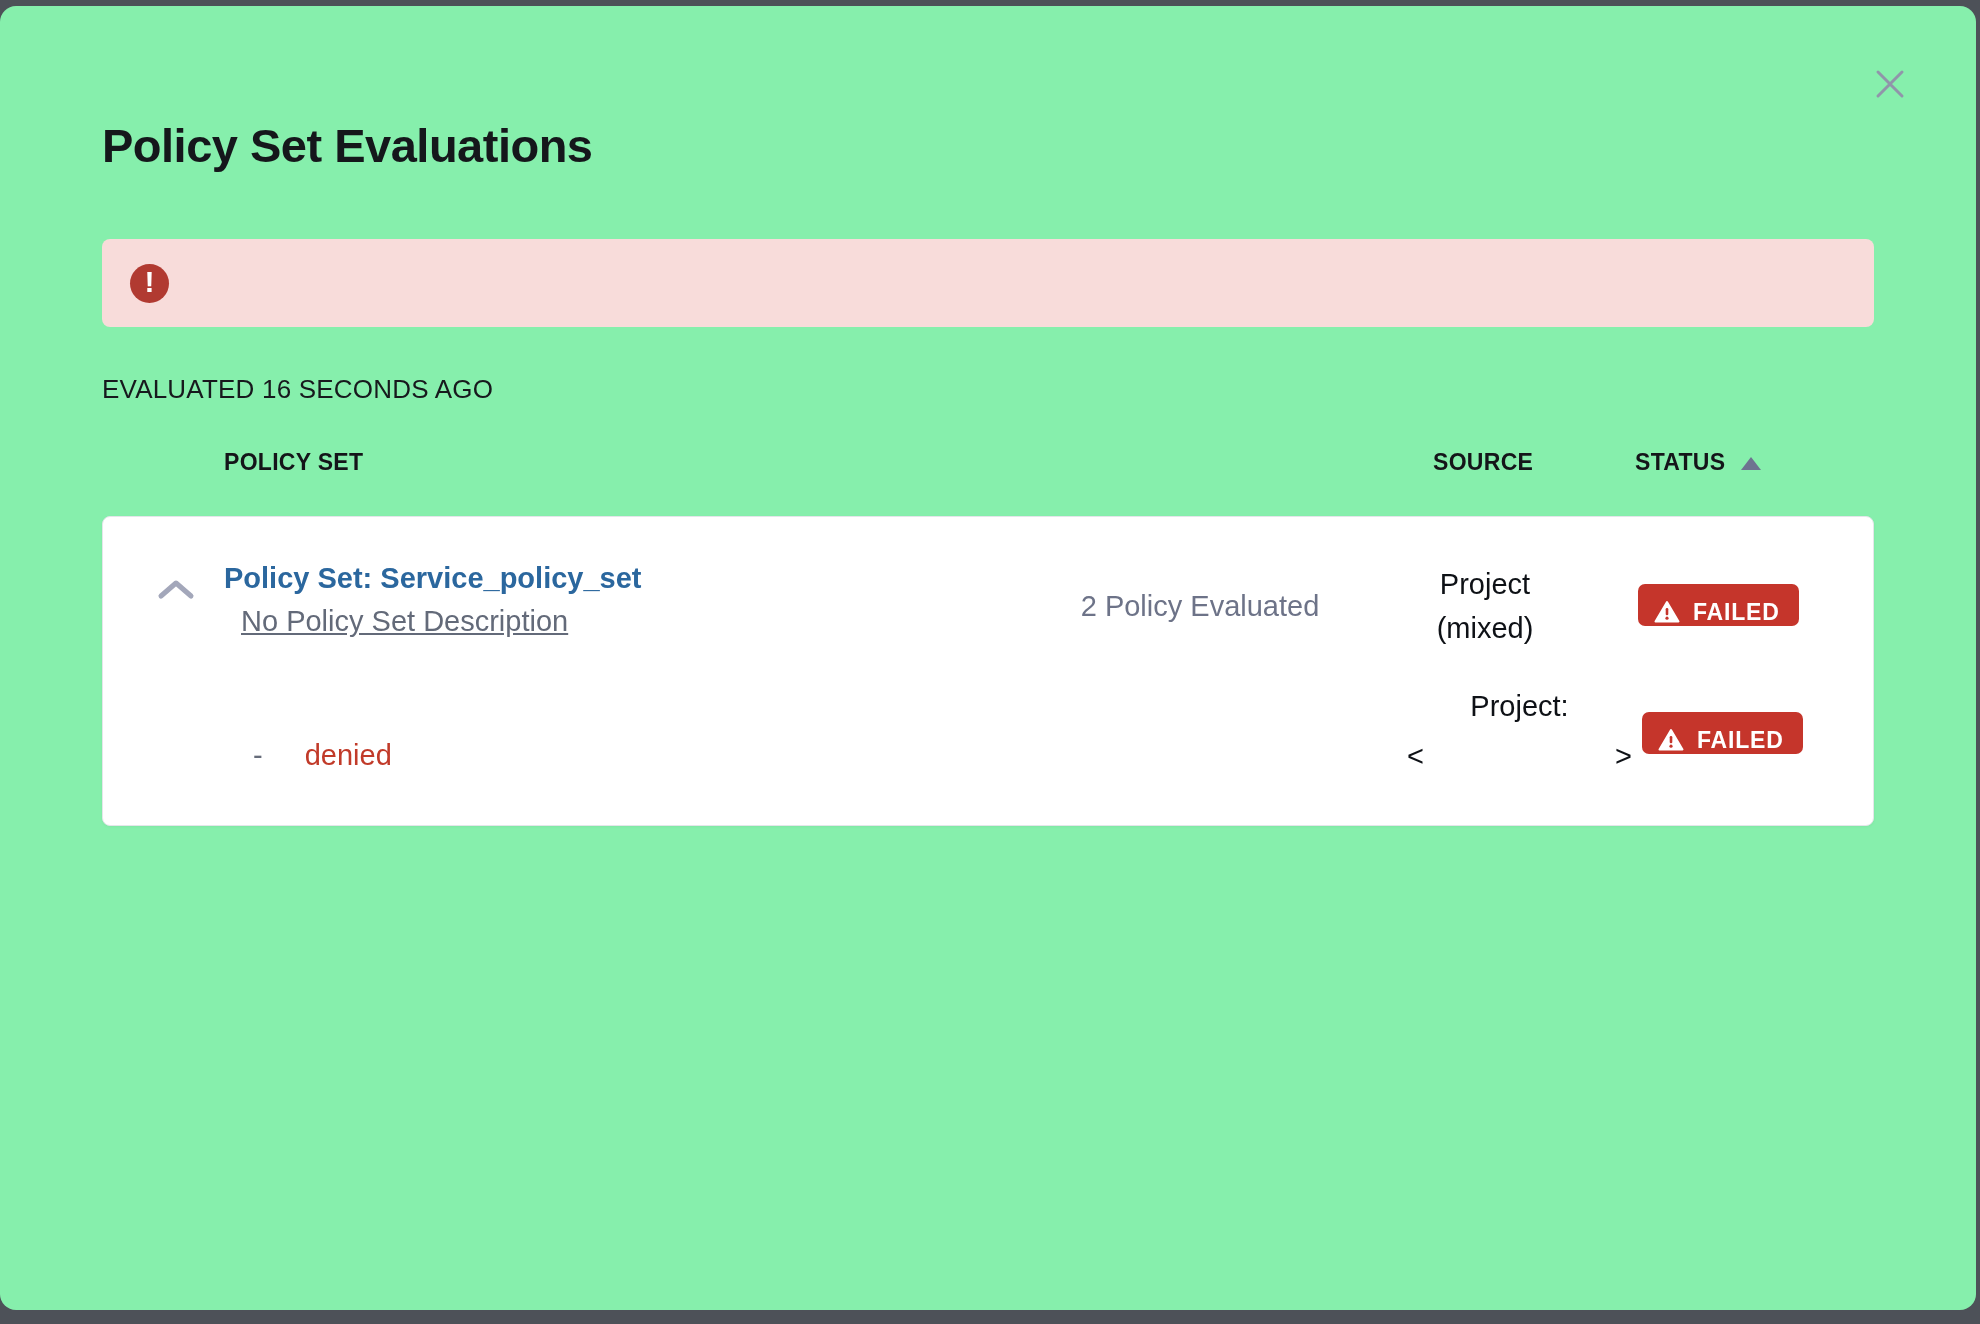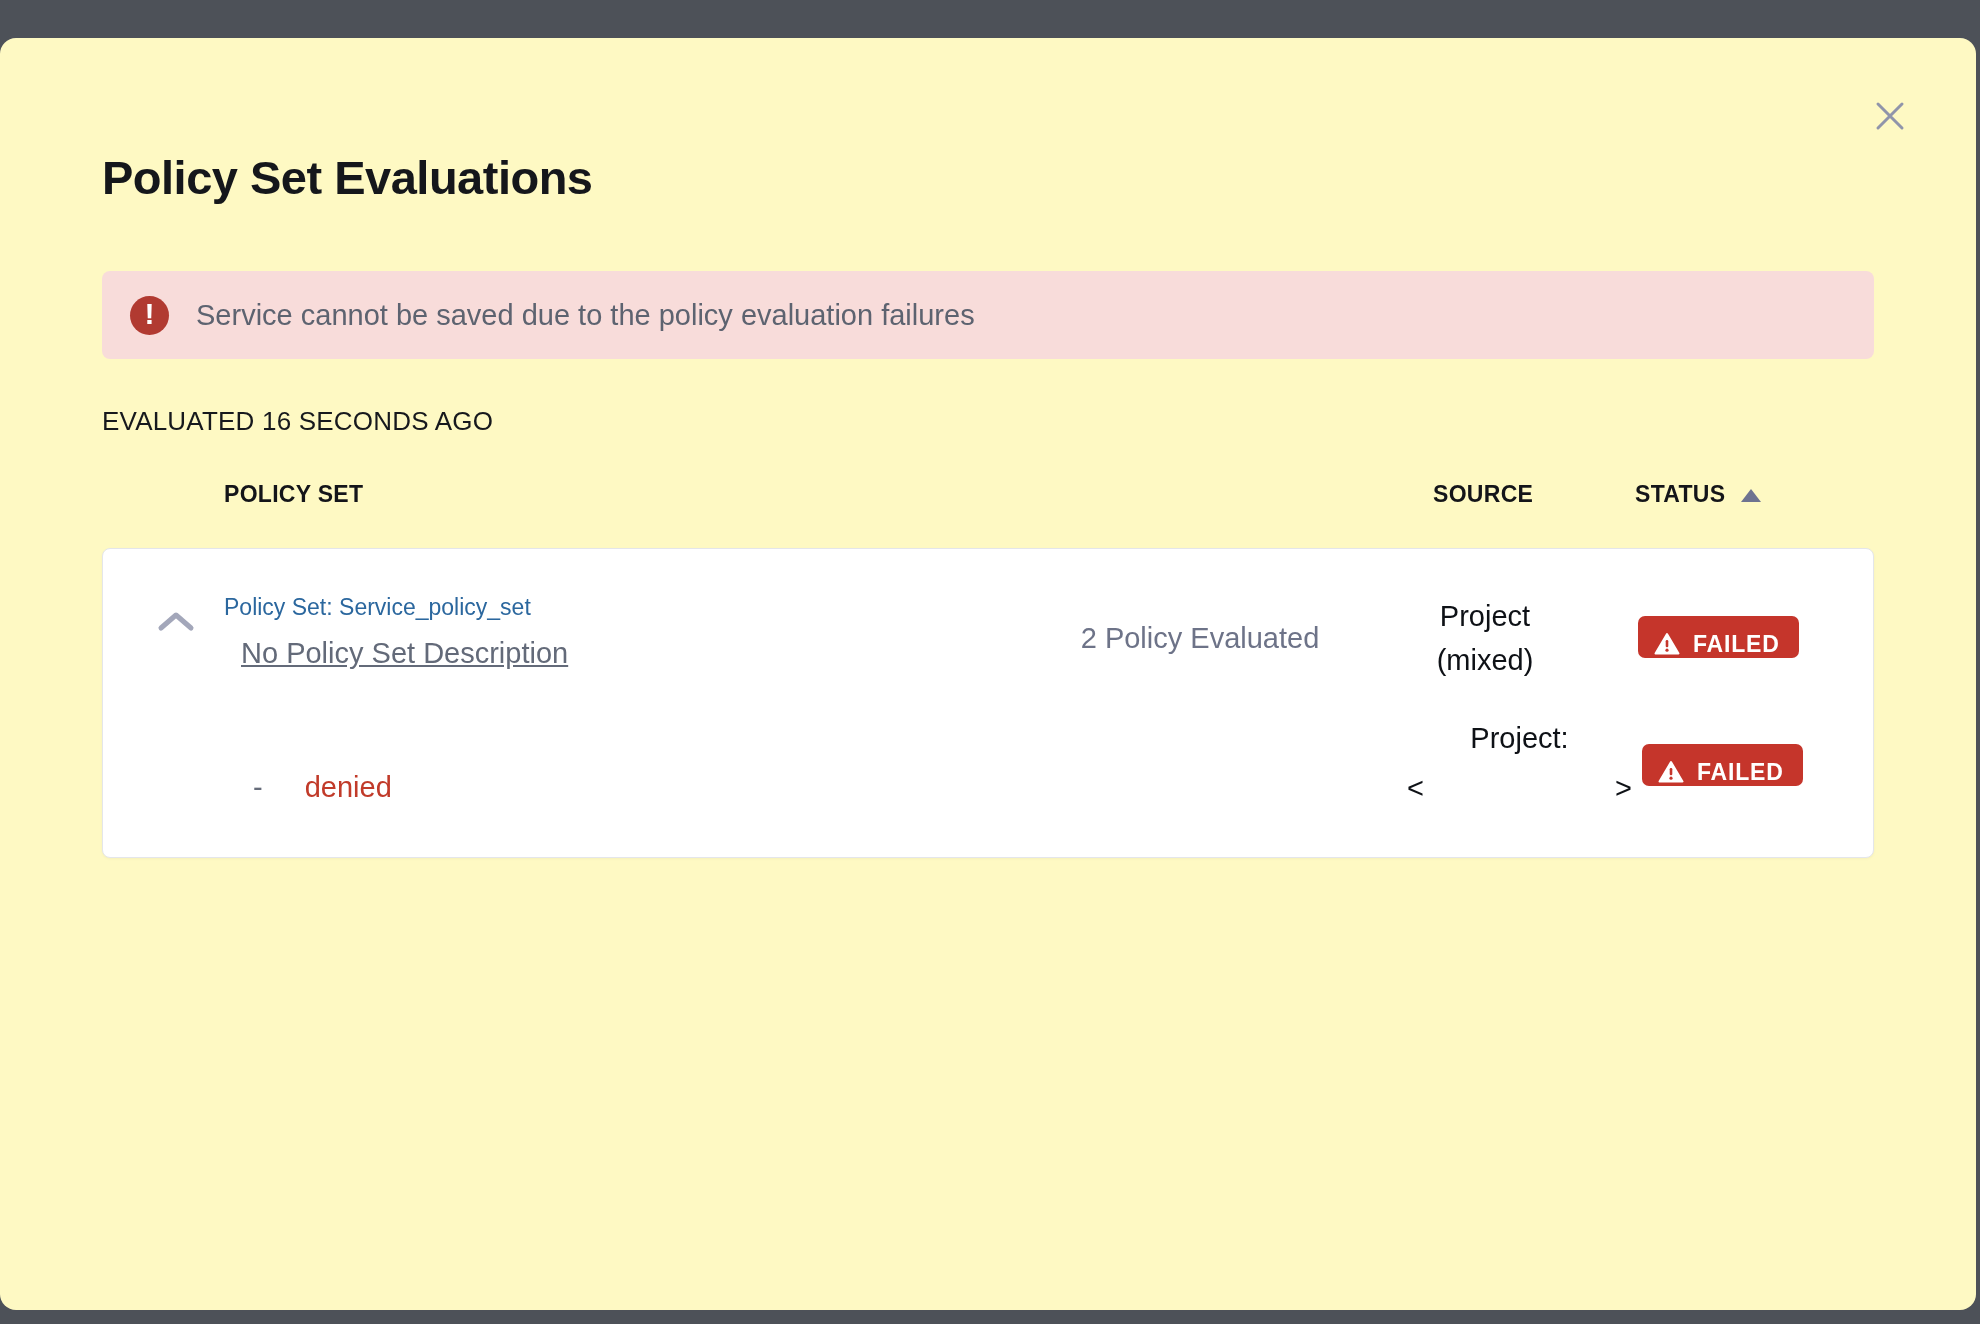--- a/index.html
+++ b/index.html
@@ -6,23 +6,22 @@
   html, body { width: 1980px; height: 1324px; }
   body {
     background: #4d5158;
     font-family: "Liberation Sans", "DejaVu Sans", sans-serif;
     position: relative;
     overflow: hidden;
   }
   .modal {
     position: absolute;
     left: 0; top: 6px; right: 4px; bottom: 14px;
-    background: #fef9c3;
+    background: #86efac;
     border-radius: 16px;
-    margin-top: 32px;
   }
   .close-btn {
     position: absolute;
     left: 1868px; top: 56px;
     width: 44px; height: 44px;
     background: transparent;
     border: none;
     cursor: pointer;
     display: flex; align-items: center; justify-content: center;
   }
@@ -98,22 +97,22 @@
   .chevron-btn {
     position: absolute;
     left: 148px; top: 560px;
     width: 56px; height: 48px;
     background: transparent; border: none; cursor: pointer;
     display: flex; align-items: center; justify-content: center;
   }
   .ps-title {
     position: absolute;
     left: 224px; top: 556px;
-    font-size: 23px;
-    font-weight: 400;
+    font-size: 29px;
+    font-weight: 700;
     color: #2b679e;
     text-decoration: none;
     cursor: pointer;
   }
   .ps-desc {
     position: absolute;
     left: 241px; top: 599px;
     font-size: 29px;
     color: #636a79;
     text-decoration: underline;
@@ -193,21 +192,20 @@
       <svg width="38" height="38" viewBox="0 0 38 38">
         <path d="M7 7 L31 31 M31 7 L7 31" stroke="#9095aa" stroke-width="3" fill="none" stroke-linecap="round"></path>
       </svg>
     </span>
   </button>
 
   <h1 class="modal-title">Policy Set Evaluations</h1>
 
   <div class="banner">
     <span class="banner-icon">!</span>
-    <span class="banner-text">Service cannot be saved due to the policy evaluation failures</span>
   </div>
 
   <div class="evaluated-label">EVALUATED 16 SECONDS AGO</div>
 
   <div class="th th-policy-set">POLICY SET</div>
   <div class="th th-source">SOURCE</div>
   <div class="th th-status">
     <span>STATUS</span>
     <span class="sort-tri"></span>
   </div>

